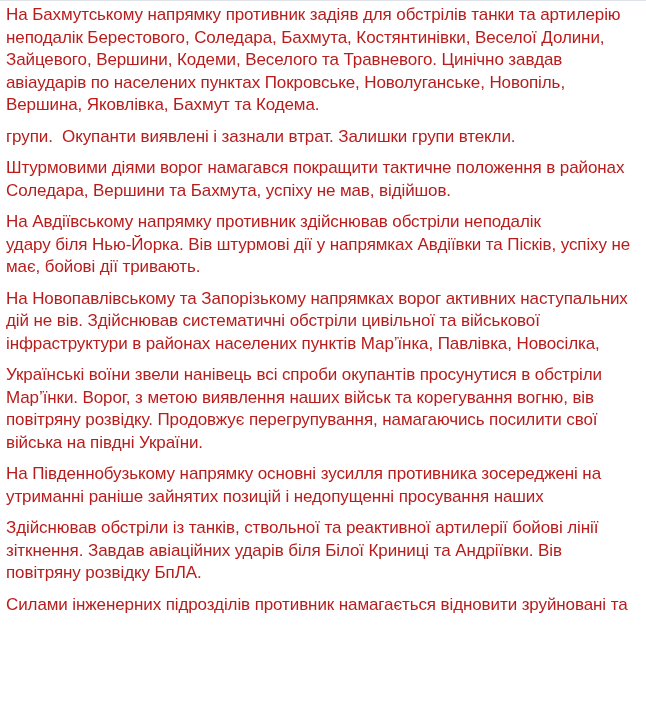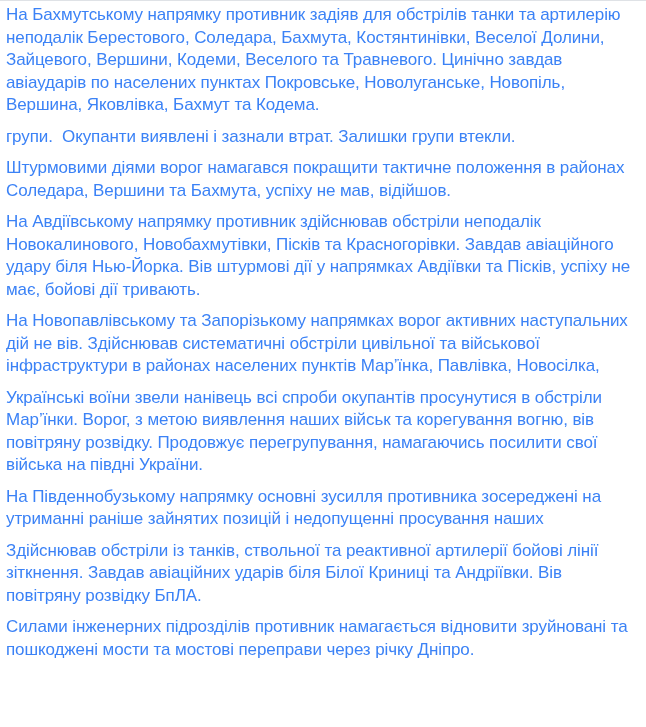--- a/index.html
+++ b/index.html
@@ -32,38 +32,37 @@
     white-space: pre;
     line-height: 22.5px;
     overflow: hidden;
   }
 </style>
 </head>
 <body style="background: rgb(255, 255, 255);">
 
 <div class="divider" style="background: rgb(223, 226, 230);"></div>
 
-<main class="report" style="color: #3b82f6;">
+<main class="report" style="color: #b91c1c;">
   <p>
       <span class="line">На Бахмутському напрямку противник задіяв для обстрілів танки та артилерію</span>
       <span class="line">неподалік Берестового, Соледара, Бахмута, Костянтинівки, Веселої Долини,</span>
       <span class="line">Зайцевого, Вершини, Кодеми, Веселого та Травневого. Цинічно завдав</span>
       <span class="line">авіаударів по населених пунктах Покровське, Новолуганське, Новопіль,</span>
       <span class="line">Вершина, Яковлівка, Бахмут та Кодема.</span>
     </p>
   <p>
       <span class="line">групи.  Окупанти виявлені і зазнали втрат. Залишки групи втекли.</span>
     </p>
   <p>
       <span class="line">Штурмовими діями ворог намагався покращити тактичне положення в районах</span>
       <span class="line">Соледара, Вершини та Бахмута, успіху не мав, відійшов.</span>
     </p>
   <p>
       <span class="line">На Авдіївському напрямку противник здійснював обстріли неподалік</span>
-      <span class="line">Новокалинового, Новобахмутівки, Пісків та Красногорівки. Завдав авіаційного</span>
       <span class="line">удару біля Нью-Йорка. Вів штурмові дії у напрямках Авдіївки та Пісків, успіху не</span>
       <span class="line">має, бойові дії тривають.</span>
     </p>
   <p>
       <span class="line">На Новопавлівському та Запорізькому напрямках ворог активних наступальних</span>
       <span class="line">дій не вів. Здійснював систематичні обстріли цивільної та військової</span>
       <span class="line">інфраструктури в районах населених пунктів Мар’їнка, Павлівка, Новосілка,</span>
     </p>
   <p>
       <span class="line">Українські воїни звели нанівець всі спроби окупантів просунутися в обстріли</span>
@@ -75,15 +74,14 @@
       <span class="line">На Південнобузькому напрямку основні зусилля противника зосереджені на</span>
       <span class="line">утриманні раніше зайнятих позицій і недопущенні просування наших</span>
     </p>
   <p>
       <span class="line">Здійснював обстріли із танків, ствольної та реактивної артилерії бойові лінії</span>
       <span class="line">зіткнення. Завдав авіаційних ударів біля Білої Криниці та Андріївки. Вів</span>
       <span class="line">повітряну розвідку БпЛА.</span>
     </p>
   <p>
       <span class="line">Силами інженерних підрозділів противник намагається відновити зруйновані та</span>
-      <span class="line">пошкоджені мости та мостові переправи через річку Дніпро.</span>
     </p>
 </main>
 
 </body></html>

